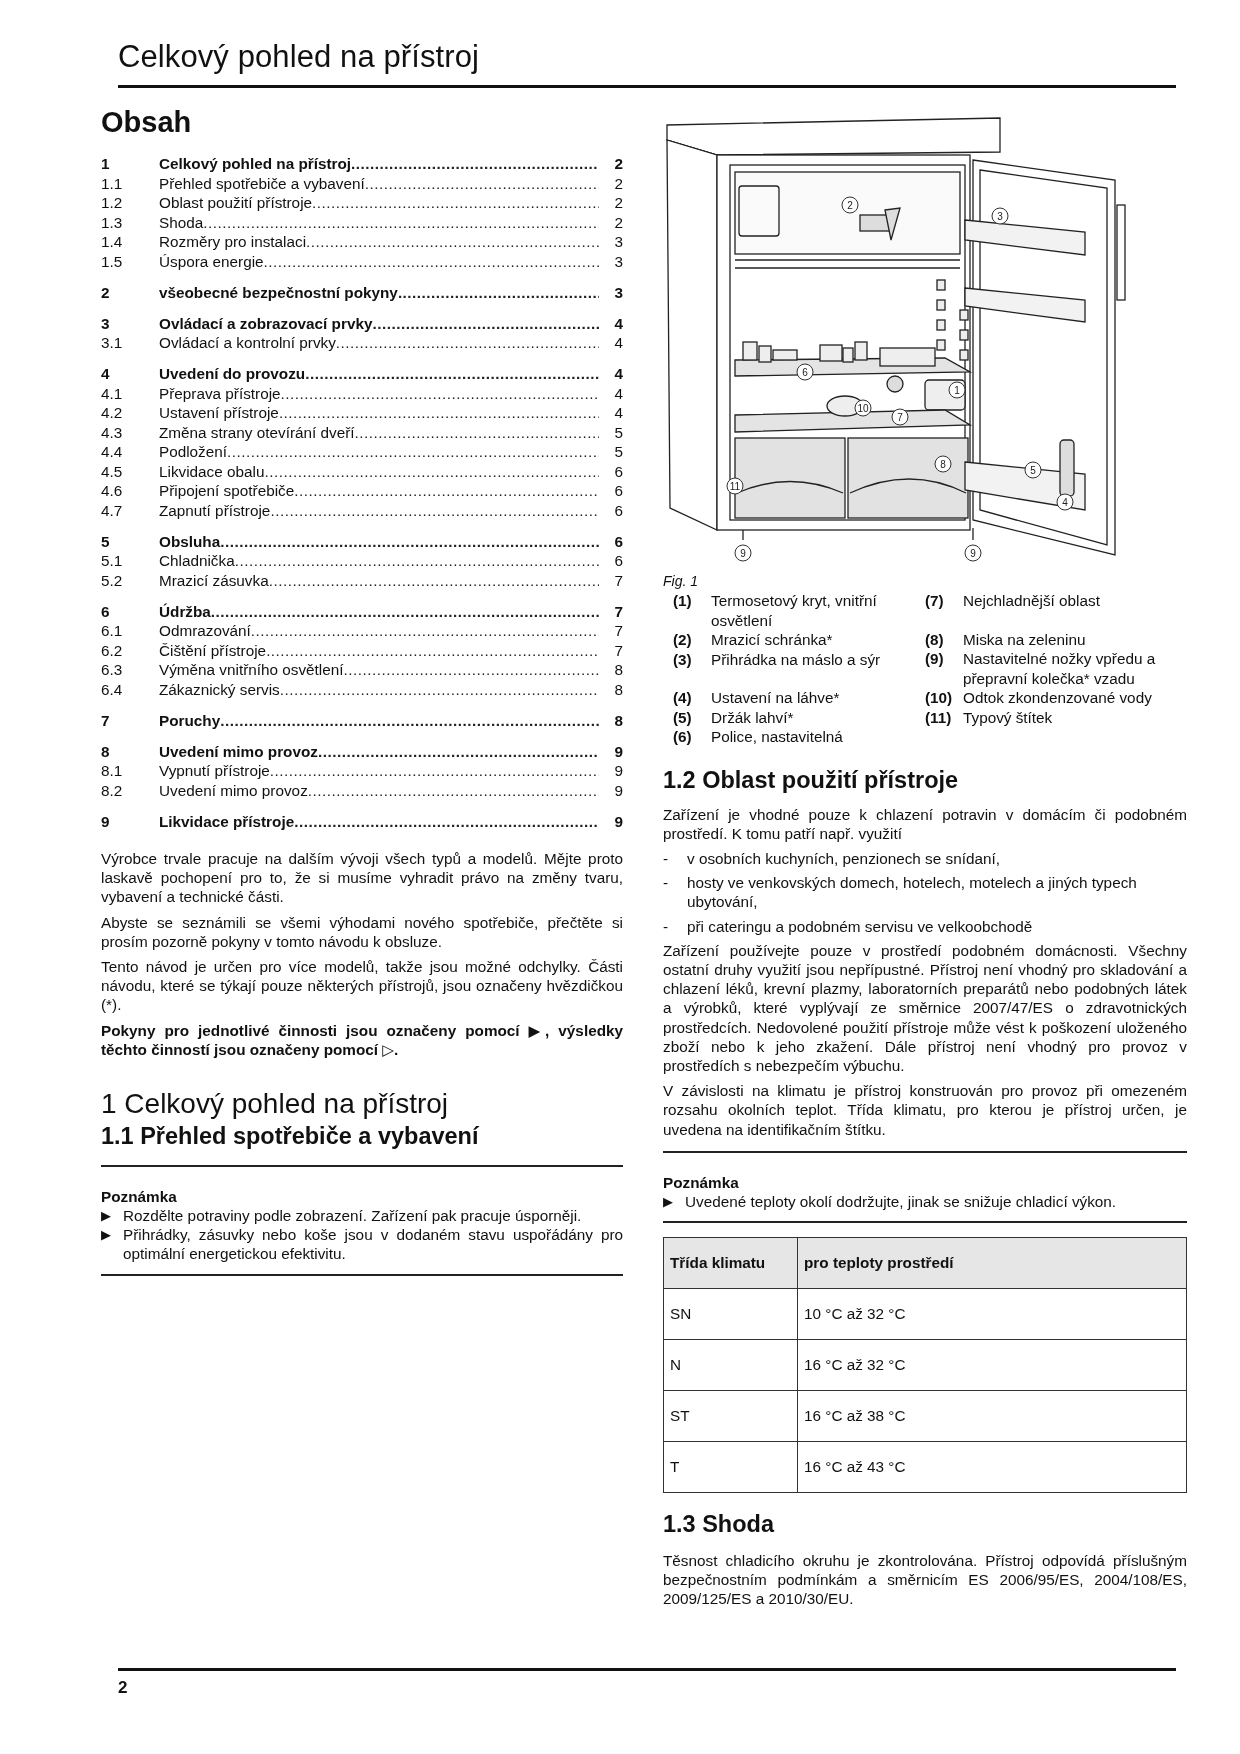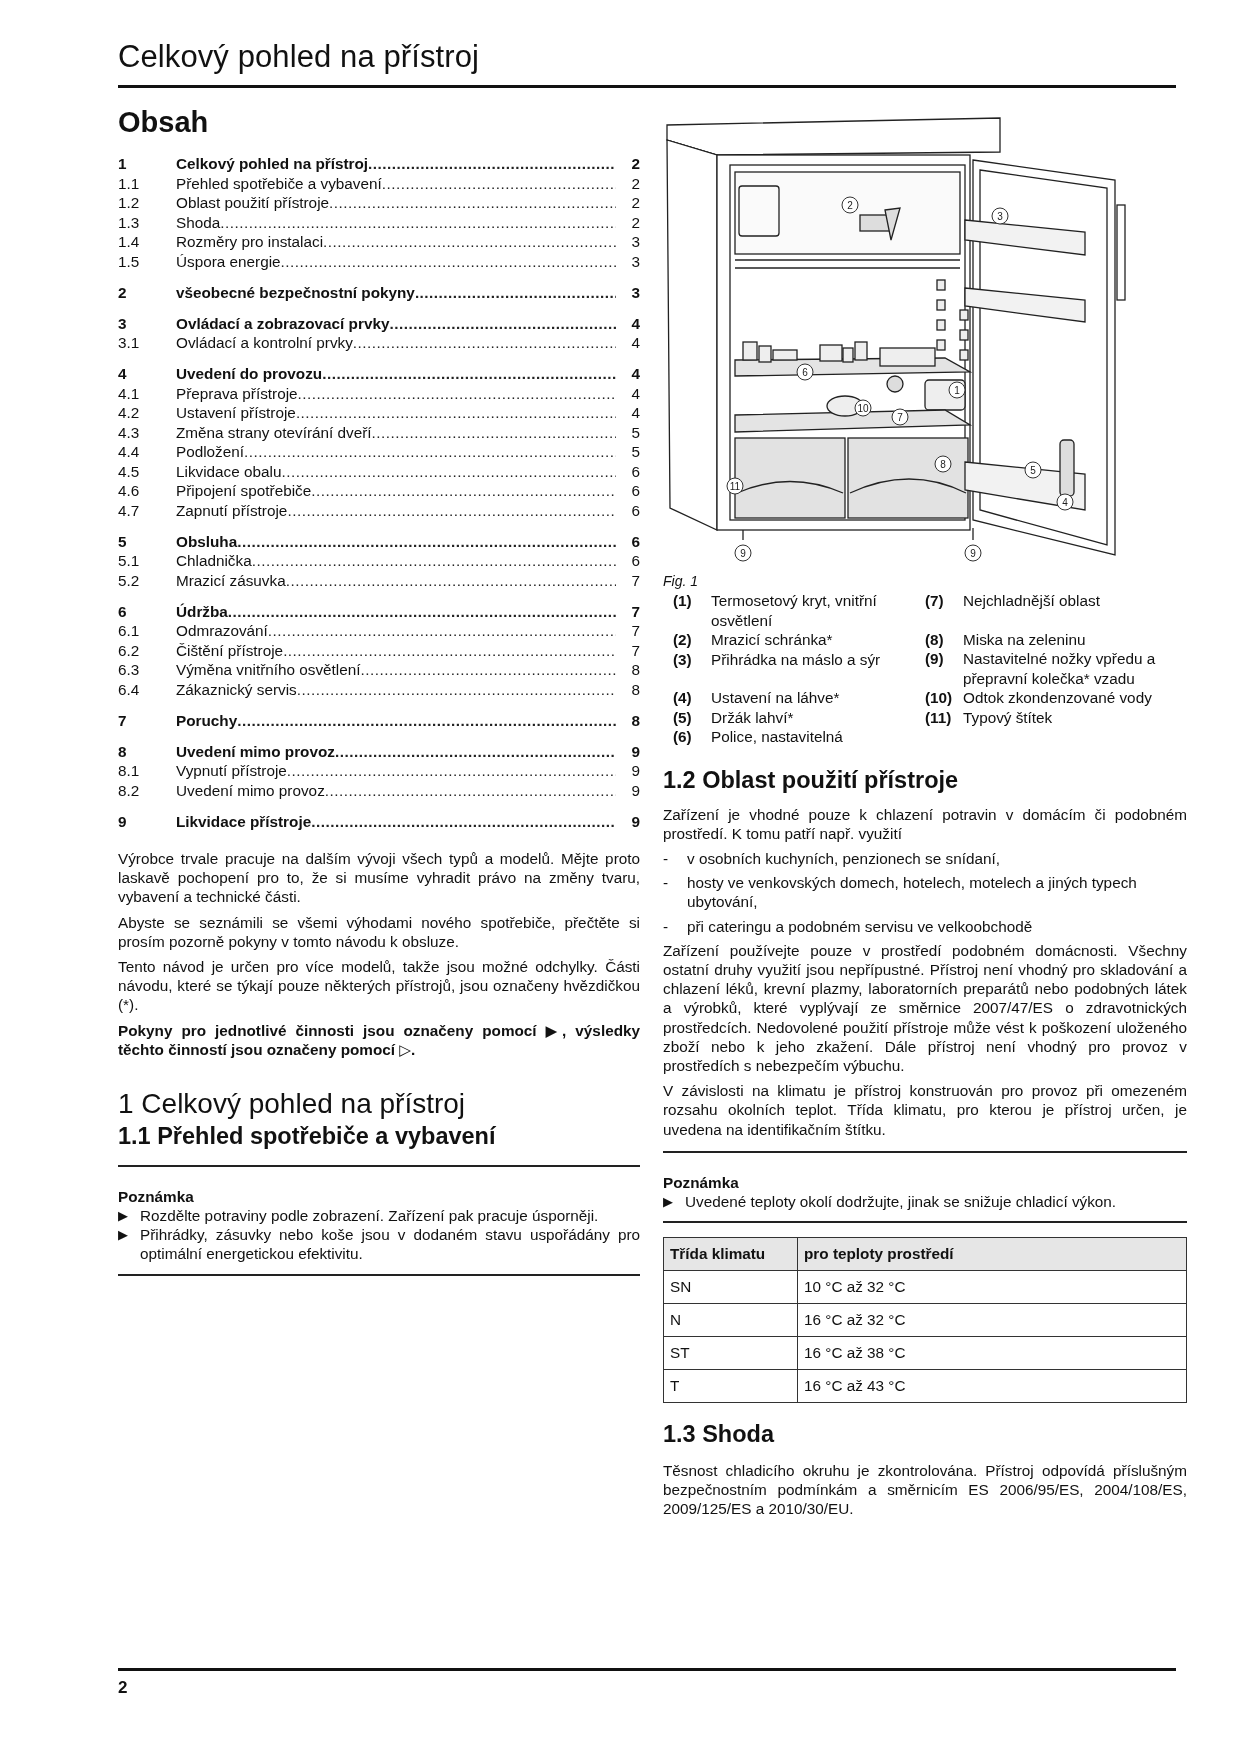--- a/index.html
+++ b/index.html
@@ -15,21 +15,21 @@
     }
     .page-header h1 {
       font-size: 31px; font-weight: normal; letter-spacing: 0.1px; line-height: 38px;
     }
     .rule-thick {
       position: absolute; left: 118px; width: 1058px; height: 3px; background: #111;
     }
     .rule-thin {
       position: absolute; height: 2px; background: #222;
     }
-    .col-left { position: absolute; left: 118px; top: 104px; width: 522px; }
+    .col-left { position: absolute; left: 101px; top: 104px; width: 522px; }
     .col-right { position: absolute; left: 663px; width: 524px; }
 
     h2.obsah { font-size: 29px; font-weight: bold; line-height: 36px; margin-bottom: 14px; }
 
     .toc { font-size: 15.3px; line-height: 19.5px; }
     .toc-group { margin-bottom: 11.5px; }
     .toc-row { display: flex; align-items: baseline; white-space: nowrap; }
     .toc-row .num { width: 58px; flex: 0 0 58px; }
     .toc-row .title { flex: 0 0 auto; }
     .toc-row .dots {
@@ -70,21 +70,21 @@
     ul.dash-list { list-style: none; }
     ul.dash-list li {
       display: flex; font-size: 15.3px; line-height: 19.2px; margin-bottom: 5px;
     }
     ul.dash-list li .dash { width: 24px; flex: 0 0 24px; }
 
     table.climate {
       border-collapse: collapse; width: 524px; font-size: 15.3px;
     }
     table.climate th, table.climate td {
-      border: 1px solid #333; padding: 0 6px; height: 33px; text-align: left;
+      border: 1px solid #333; padding: 0 6px; height: 51px; text-align: left;
     }
     table.climate th { background: #e6e6e6; font-weight: bold; }
     table.climate td:first-child, table.climate th:first-child { width: 134px; }
 
     .footer-num {
       position: absolute; left: 118px; top: 1678px; font-size: 17px; font-weight: bold;
     }
   </style>
 </head>
 <body>

